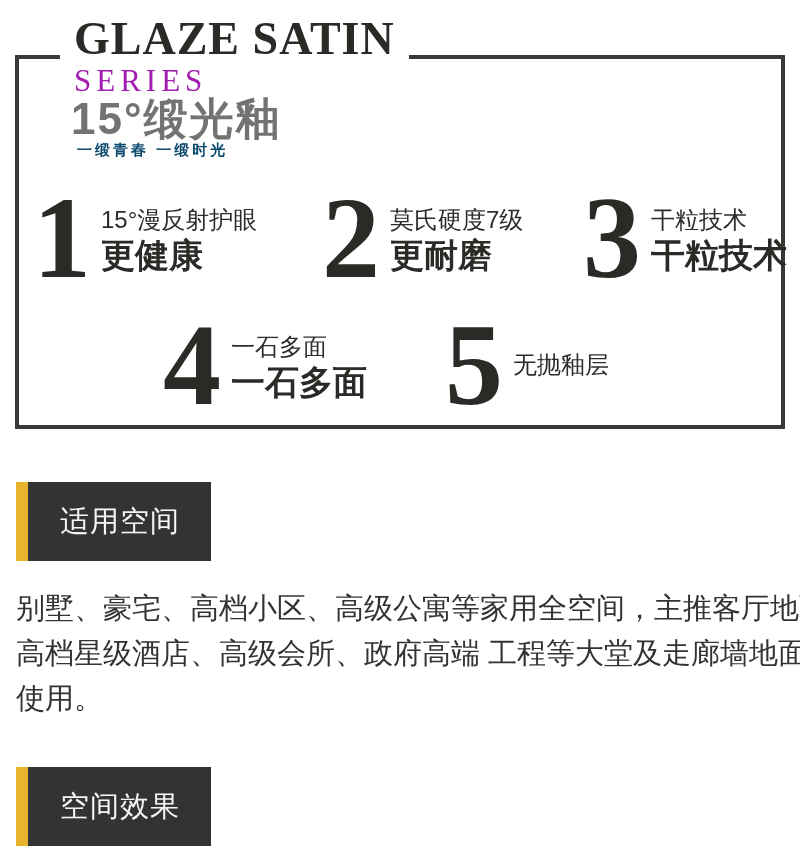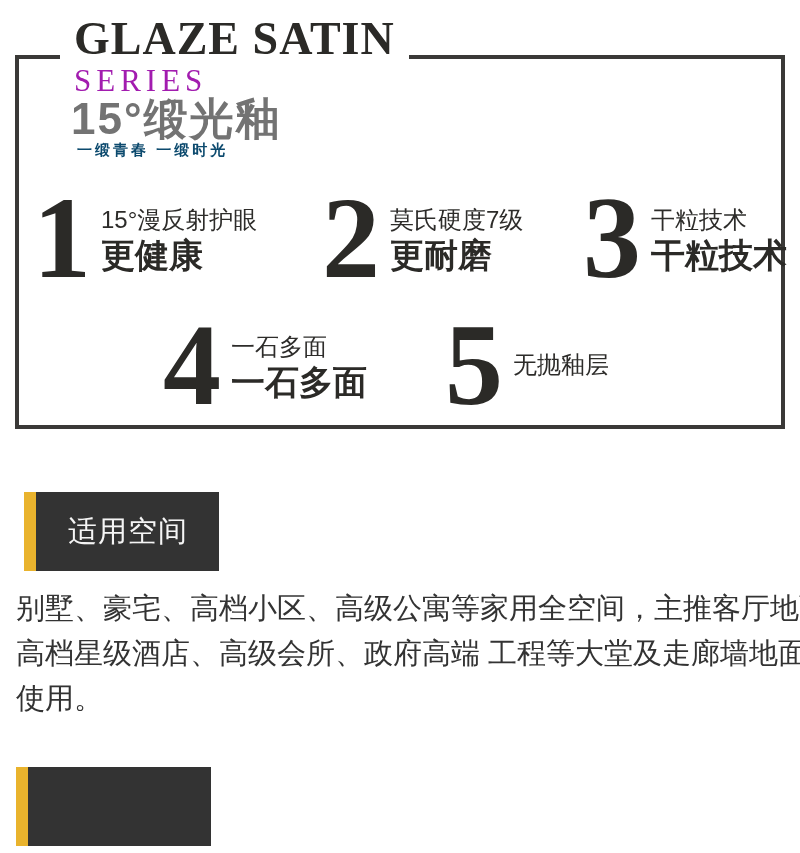--- a/index.html
+++ b/index.html
@@ -102,21 +102,21 @@
 
   
   .section-label {
     position: absolute;
     left: 16px;
     width: 195px; height: 79px;
     background: #333333;
     display: flex;
     align-items: center;
   }
-  .label-usage  { top: 492px; margin-left: 8px; }
+  .label-usage  { top: 482px; }
   .label-effect { top: 767px; }
   .accent-bar {
     position: absolute;
     left: 0; top: 0;
     width: 12px; height: 100%;
     background: #e9b32d;
   }
   .section-label-text {
     margin-left: 44px;
     font-size: 29px;
@@ -193,15 +193,16 @@
   </div>
 
   <div class="usage-paragraph">
     <div class="usage-line">别墅、豪宅、高档小区、高级公寓等家用全空间，主推客厅地面、</div>
     <div class="usage-line">高档星级酒店、高级会所、政府高端 工程等大堂及走廊墙地面均可</div>
     <div class="usage-line">使用。</div>
   </div>
 
   <div class="section-label label-effect">
     <div class="accent-bar"></div>
+    <div class="section-label-text">空间效果</div>
   </div>
 
 </div>
 
 </body></html>

